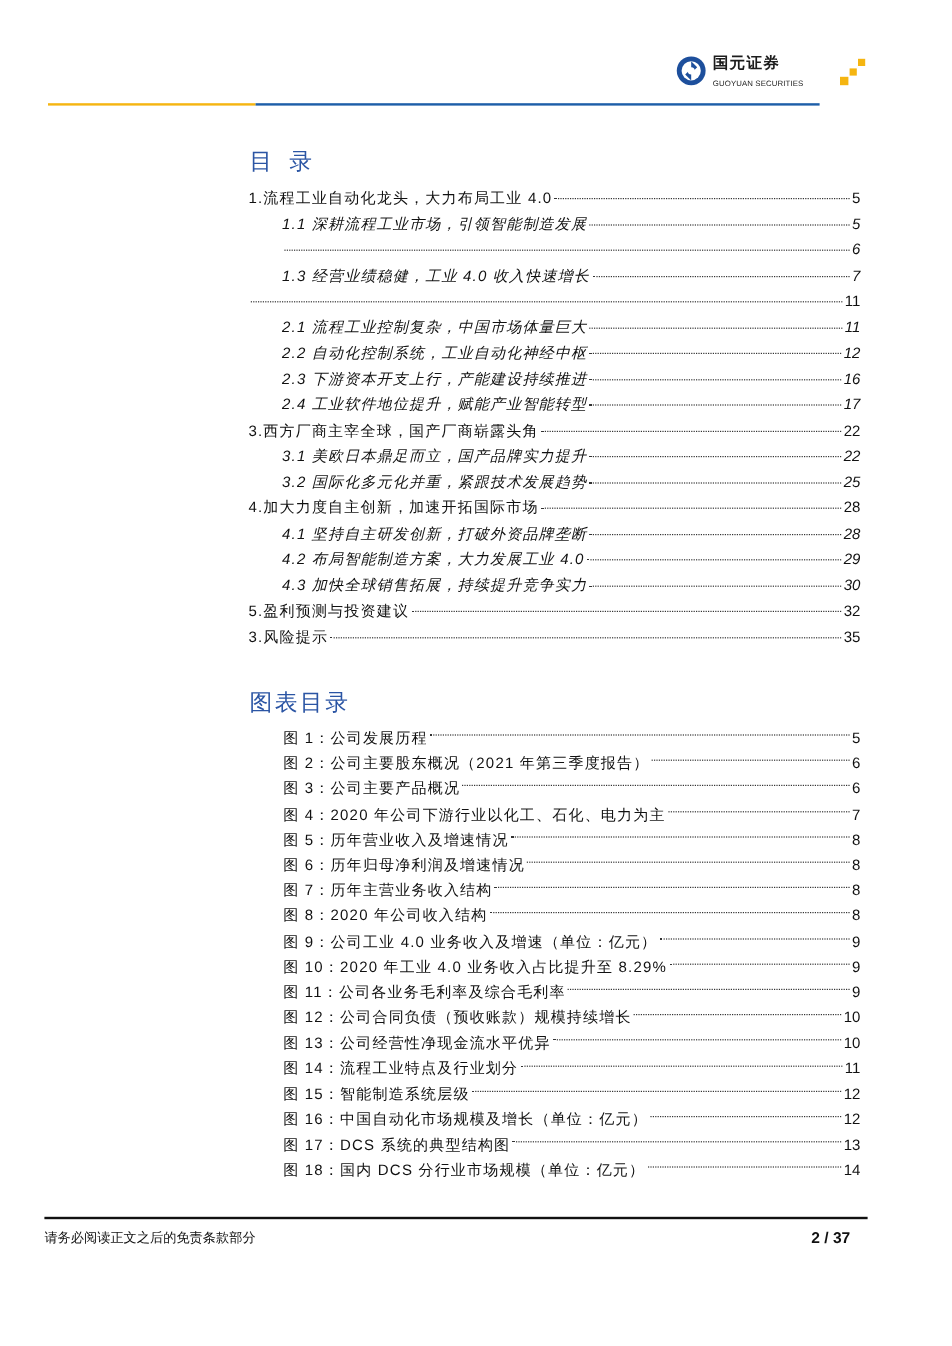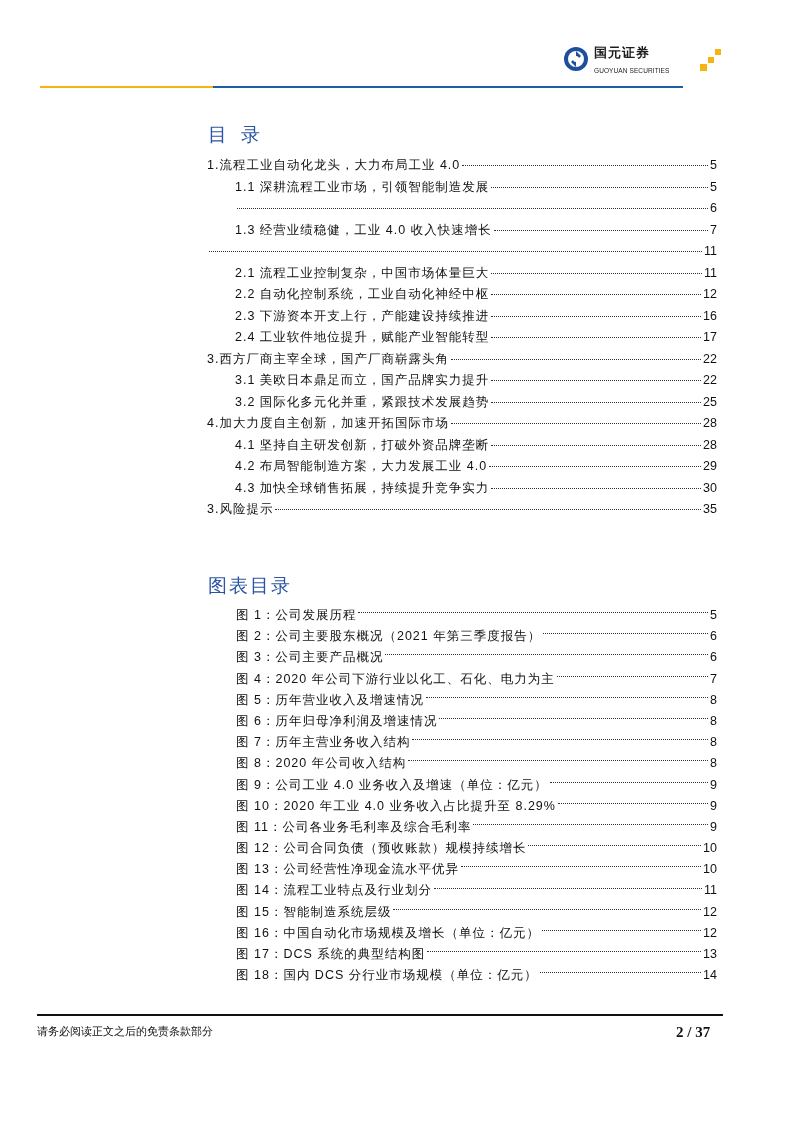--- a/index.html
+++ b/index.html
@@ -39,39 +39,39 @@
 
   .toc-list { position: absolute; left: 207px; top: 155px; width: 510px; }
   .fig-list { position: absolute; left: 236px; top: 605px; width: 481px; }
 
   .entry {
     display: flex; align-items: baseline;
     height: 21.5px; line-height: 21.5px;
     font-size: 12.5px; white-space: nowrap;
     font-family: "Liberation Sans", "DejaVu Sans", sans-serif;
   }
-  .entry.level2 { padding-left: 28px; }
+  .entry.level2 { padding-left: 28px; font-style: italic; }
   .entry .label { flex: 0 0 auto; letter-spacing: 1px; }
   .entry .leader {
     flex: 1 1 auto; margin: 0 2px;
     border-bottom: 1.4px dotted #333; position: relative; top: -3px; height: 0;
   }
   .entry .page { flex: 0 0 auto; text-align: right; letter-spacing: 0; }
   .fig-list .entry { height: 21.2px; line-height: 21.2px; align-items: center; }
 
   .footer-line {
     position: absolute; left: 37px; top: 1014px; width: 686px; height: 2px; background: #111;
   }
   .footer-left {
     position: absolute; left: 37px; top: 1024px;
     font-family: "DejaVu Serif", serif; font-size: 11px; color: #111;
   }
   .footer-right {
     position: absolute; left: 676px; top: 1024px;
-    font-family: Liberation Serif, serif; font-size: 15px; font-weight: bold; color: #111;
+    font-family: Liberation Sans, sans-serif; font-size: 13px; font-weight: bold; color: #111;
   }
 </style>
 </head>
 <body>
 
 <div class="header-logo">
   <svg class="logo-mark" viewBox="0 0 26 26">
     <circle cx="13" cy="13" r="12" fill="#1d4f9c"></circle>
     <circle cx="13" cy="13" r="8" fill="#ffffff"></circle>
     <path d="M13 5 L18 10 L13 15 Z" fill="#1d4f9c"></path>
@@ -163,20 +163,25 @@
       <span class="label">4.2 布局智能制造方案，大力发展工业 4.0</span>
       <span class="leader"></span>
       <span class="page">29</span>
     </div>
     <div class="entry level2">
       <span class="label">4.3 加快全球销售拓展，持续提升竞争实力</span>
       <span class="leader"></span>
       <span class="page">30</span>
     </div>
     <div class="entry">
+      <span class="label">5.盈利预测与投资建议</span>
+      <span class="leader"></span>
+      <span class="page">32</span>
+    </div>
+    <div class="entry">
       <span class="label">3.风险提示</span>
       <span class="leader"></span>
       <span class="page">35</span>
     </div>
   </div>
 
 <div class="section-title fig-title">图表目录</div>
 <div class="fig-list" id="fig-list">
     <div class="entry">
       <span class="label">图 1：公司发展历程</span>

